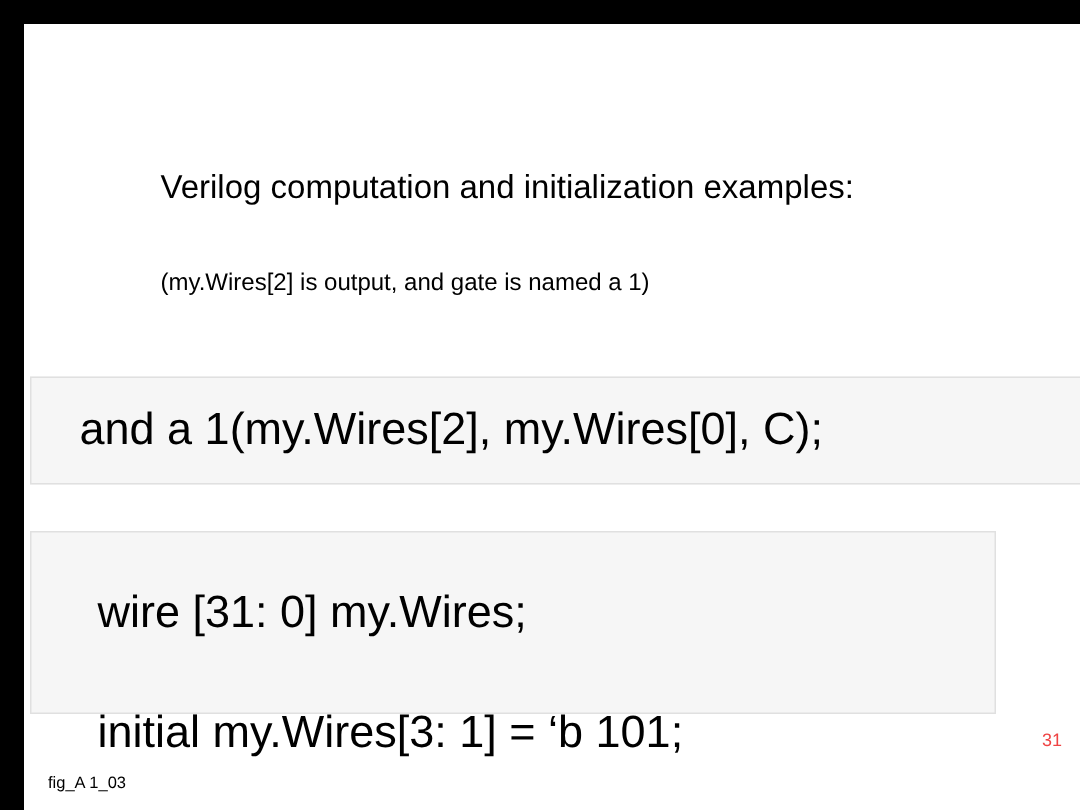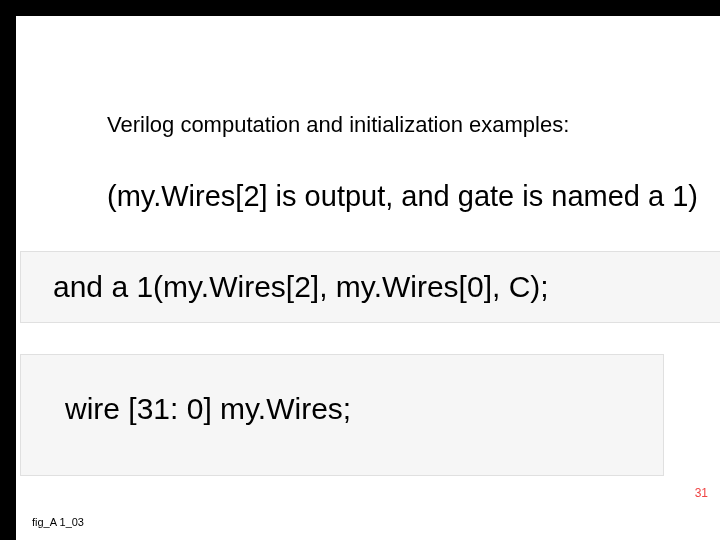--- a/index.html
+++ b/index.html
@@ -27,21 +27,21 @@
       position: absolute;
       left: 75px;
       top: 80px;
       font-size: 22px;
       color: #000000;
     }
     .text-line-2 {
       position: absolute;
       left: 75px;
       top: 148px;
-      font-size: 29px;
+      font-size: 16px;
       color: #000000;
     }
     .code-box-1 {
       position: absolute;
       left: 4px;
       top: 235px;
       width: 712px;
       height: 72px;
       background: #f6f6f6;
       border: 1px solid #e0e0e0;
@@ -88,17 +88,18 @@
 <div class="slide">
   <div class="text-line-1">Verilog computation and initialization examples:</div>
   <div class="text-line-2">(my.Wires[2] is output, and gate is named a 1)</div>
 
   <div class="code-box-1">
     <div class="code-line">and a 1(my.Wires[2], my.Wires[0], C);</div>
   </div>
 
   <div class="code-box-2">
     <div class="code-line">wire [31: 0] my.Wires;</div>
+    <div class="code-line">initial my.Wires[3: 1] = ‘b 101;</div>
   </div>
 
   <div class="page-number">31</div>
   <div class="footer-label">fig_A 1_03</div>
 </div>
 
 </body></html>

